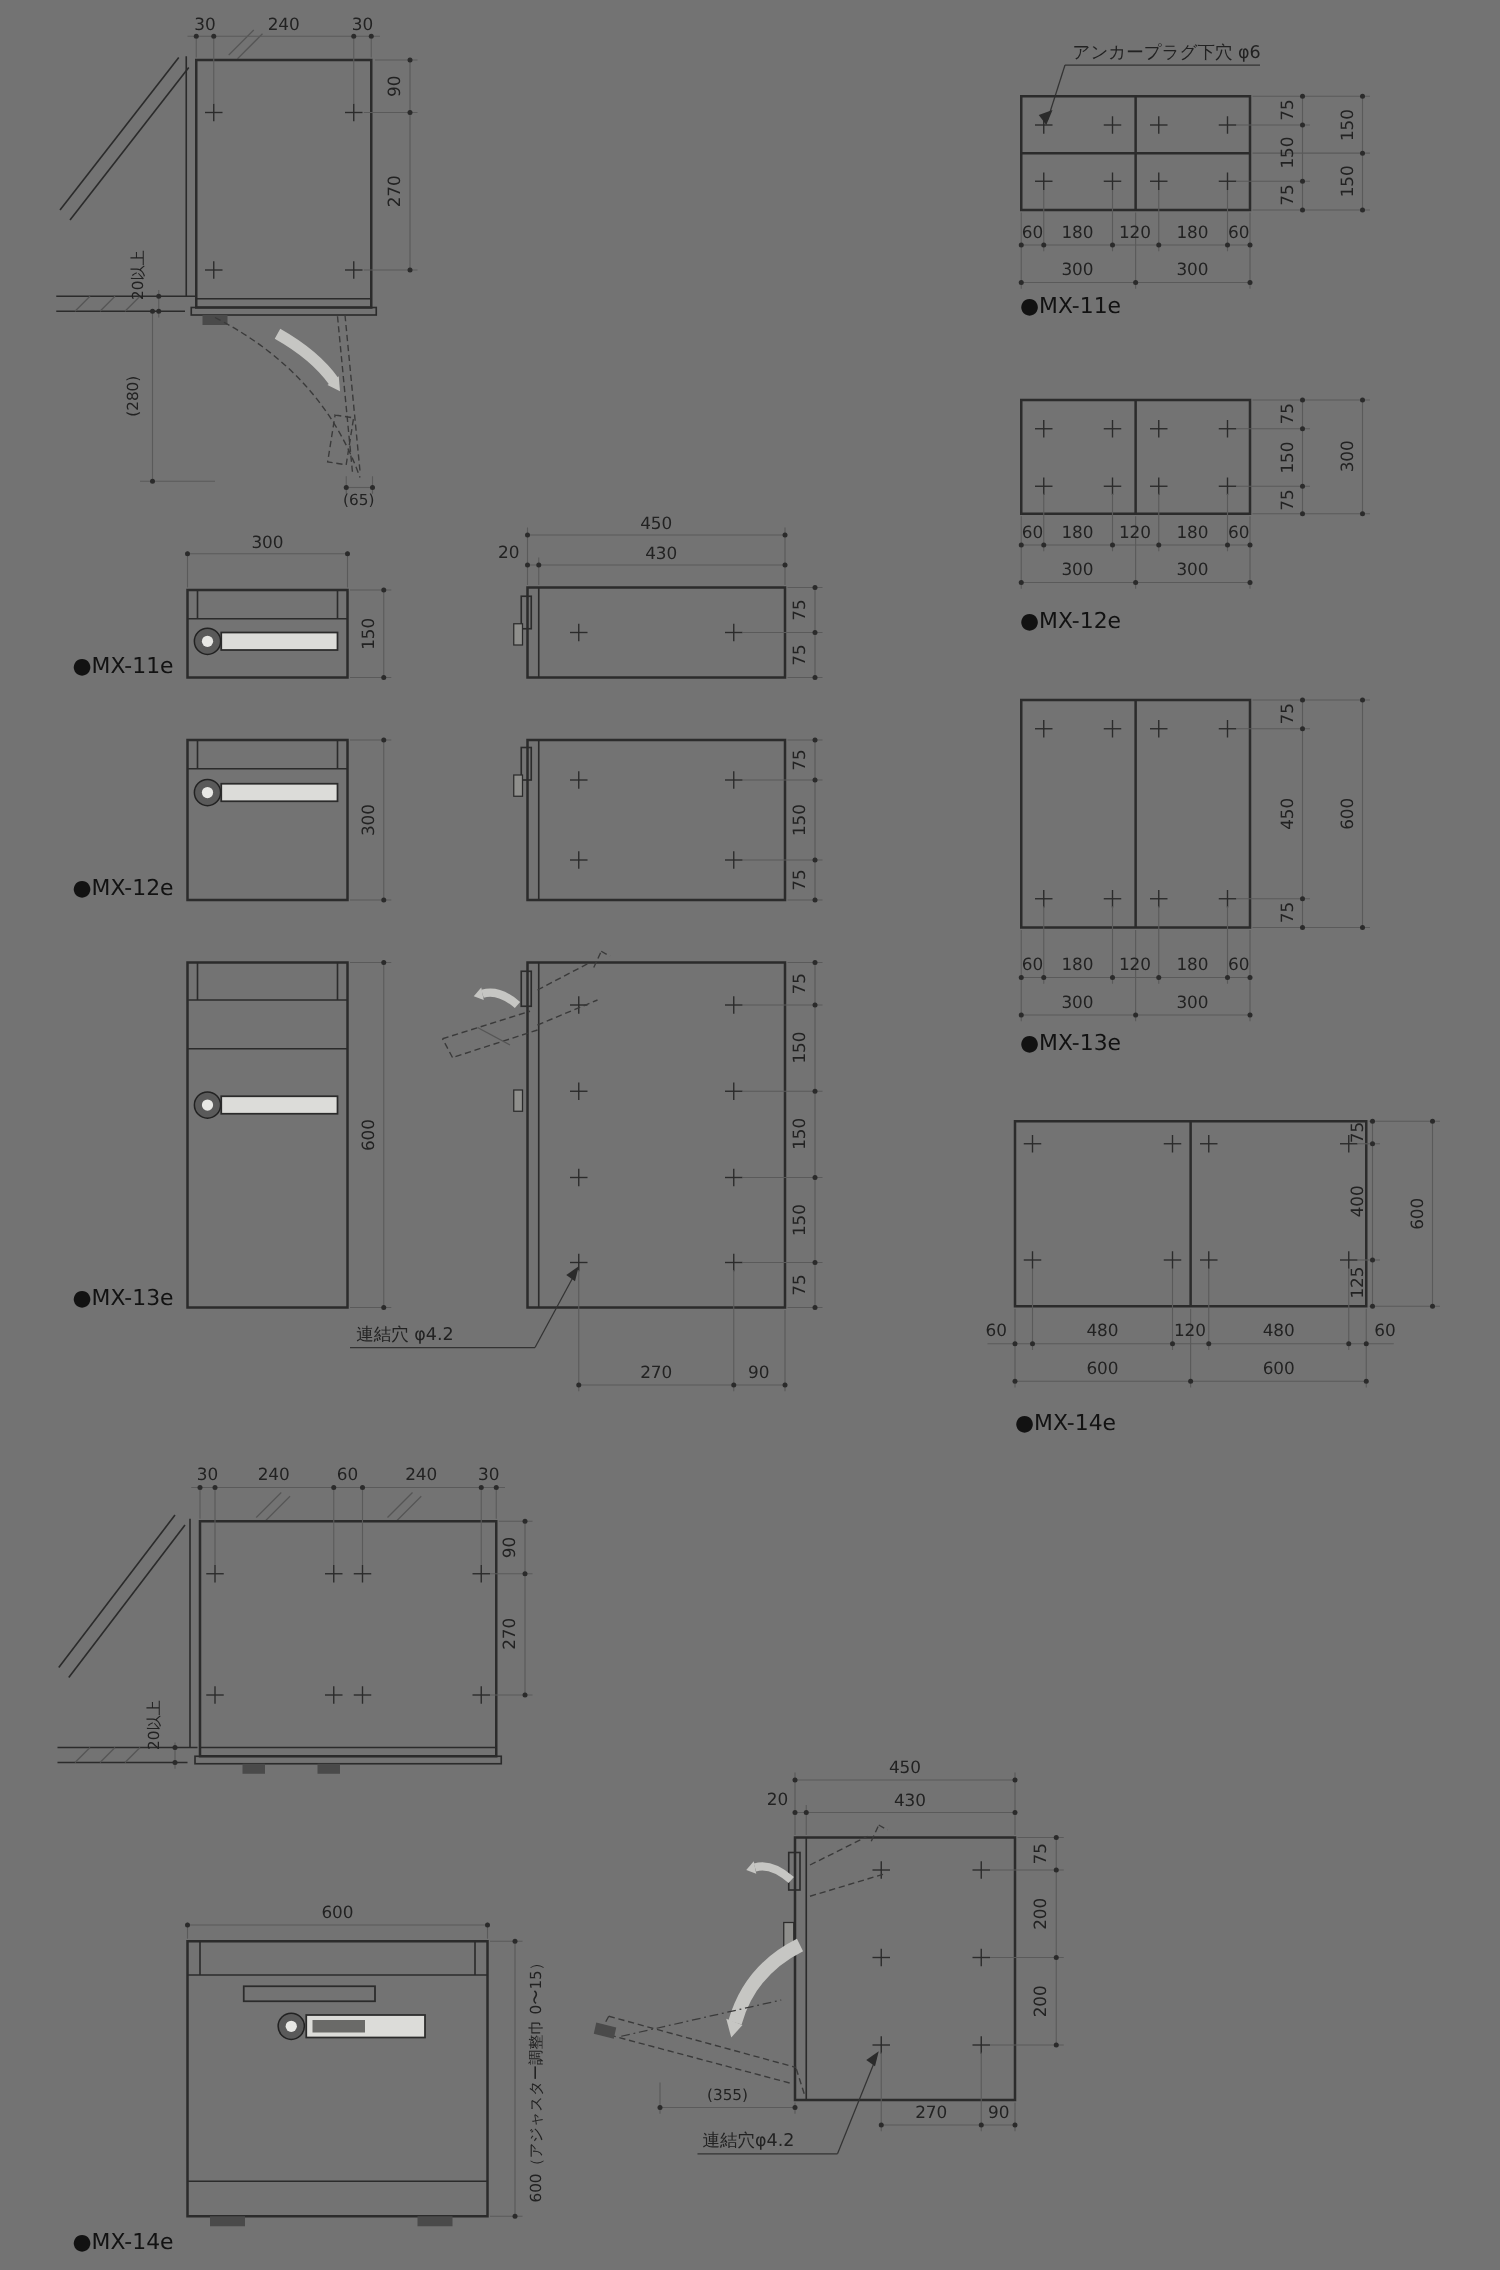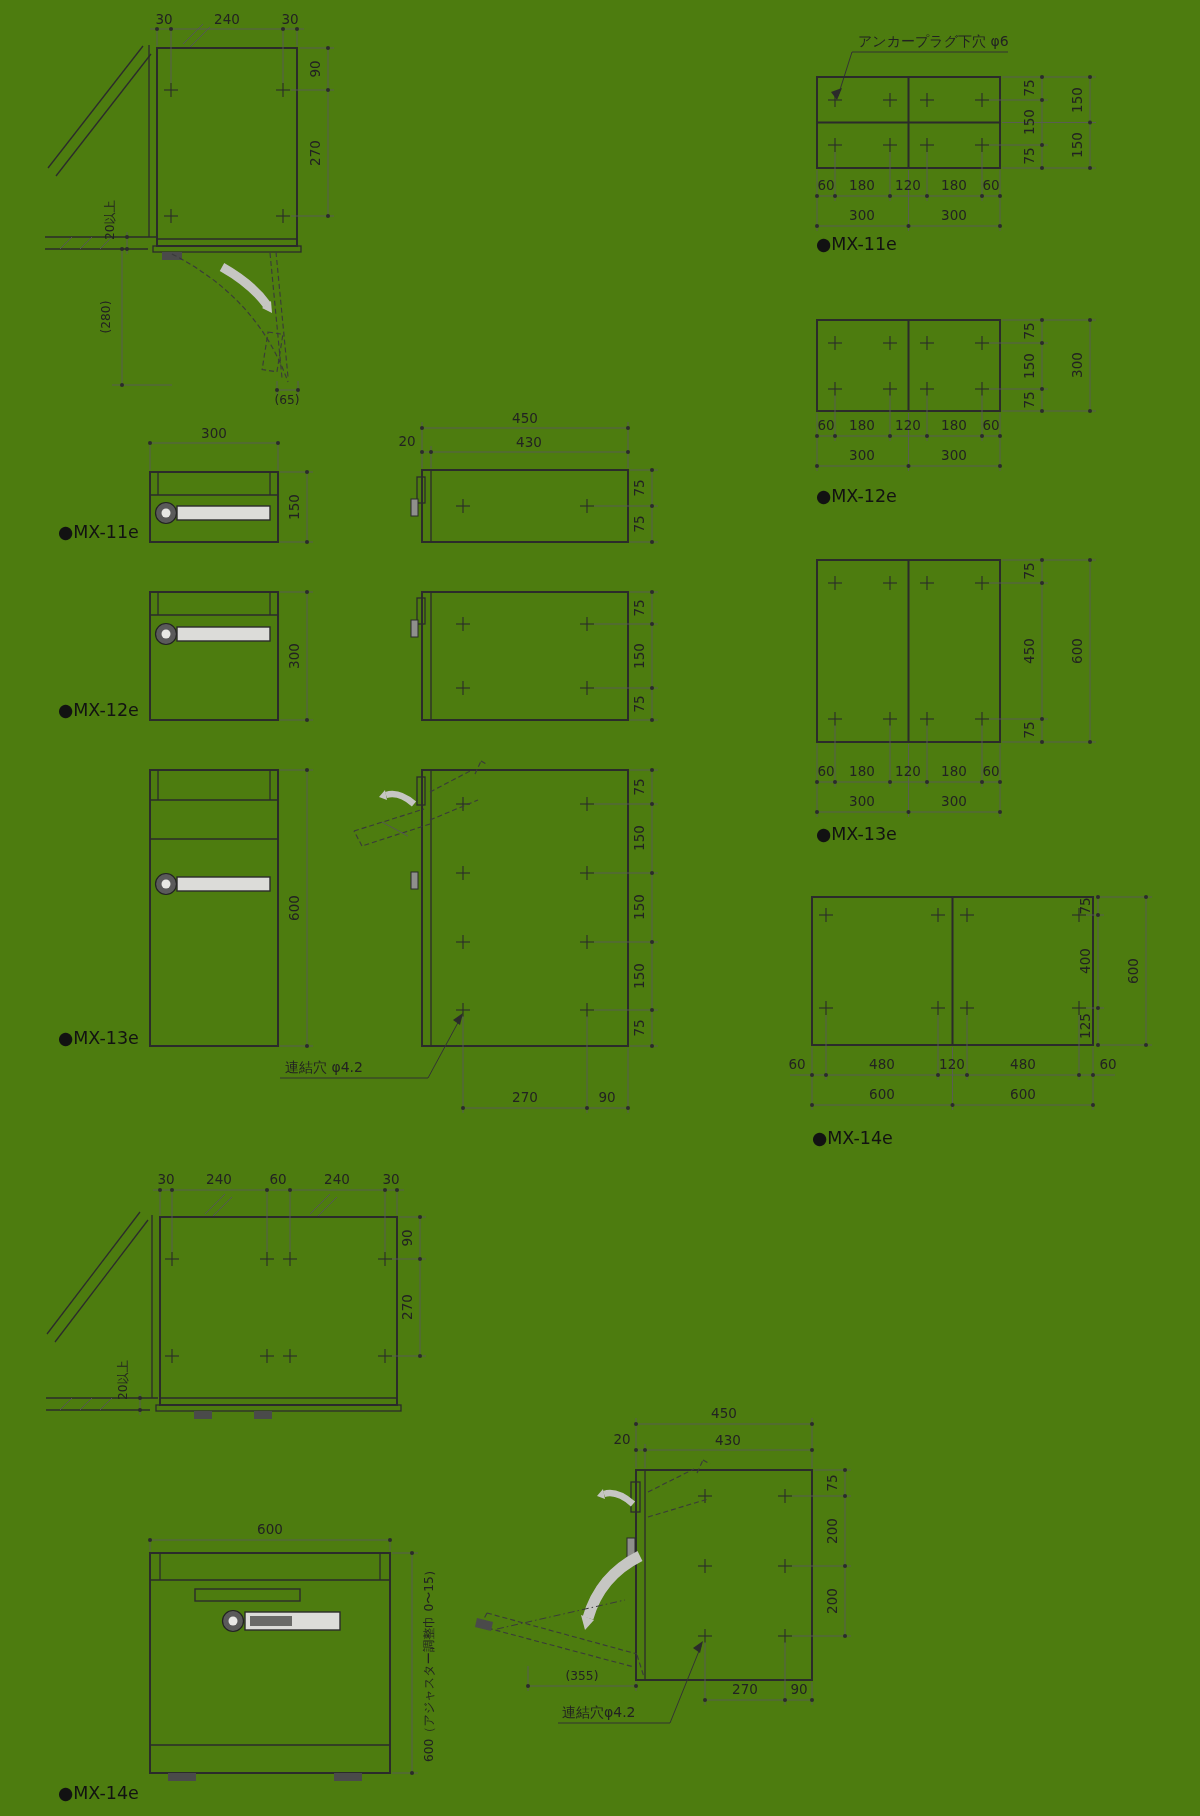--- a/index.html
+++ b/index.html
@@ -1,16 +1,16 @@
 <!DOCTYPE html>
 <html><head>
 <meta charset="utf-8">
 <style>
   html,body{margin:0;padding:0;background:#f1f1ef}
-  .page{position:relative;width:1200px;height:1816px;background:#4d7c0f;font-family:"DejaVu Sans","Liberation Sans",sans-serif;overflow:hidden}
+  .page{position:relative;width:1200px;height:1816px;background:#737373;font-family:"DejaVu Sans","Liberation Sans",sans-serif;overflow:hidden}
   svg{display:block}
   .box{fill:none;stroke:#2b2b2b;stroke-width:2}
   .ln{fill:none;stroke:#2b2b2b;stroke-width:1.3}
   .thin{fill:none;stroke:#555;stroke-width:1}
   .dim{fill:none;stroke:#5a5a5a;stroke-width:0.9}
   .ln2{fill:none;stroke:#333;stroke-width:1}
   .dash{fill:none;stroke:#3a3a3a;stroke-width:1.1;stroke-dasharray:5 3}
   .dashdot{fill:none;stroke:#3a3a3a;stroke-width:1;stroke-dasharray:7 3 1.5 3}
   .hole{stroke:#2b2b2b;stroke-width:1.1;fill:none}
   .dotu{fill:#2b2b2b}

